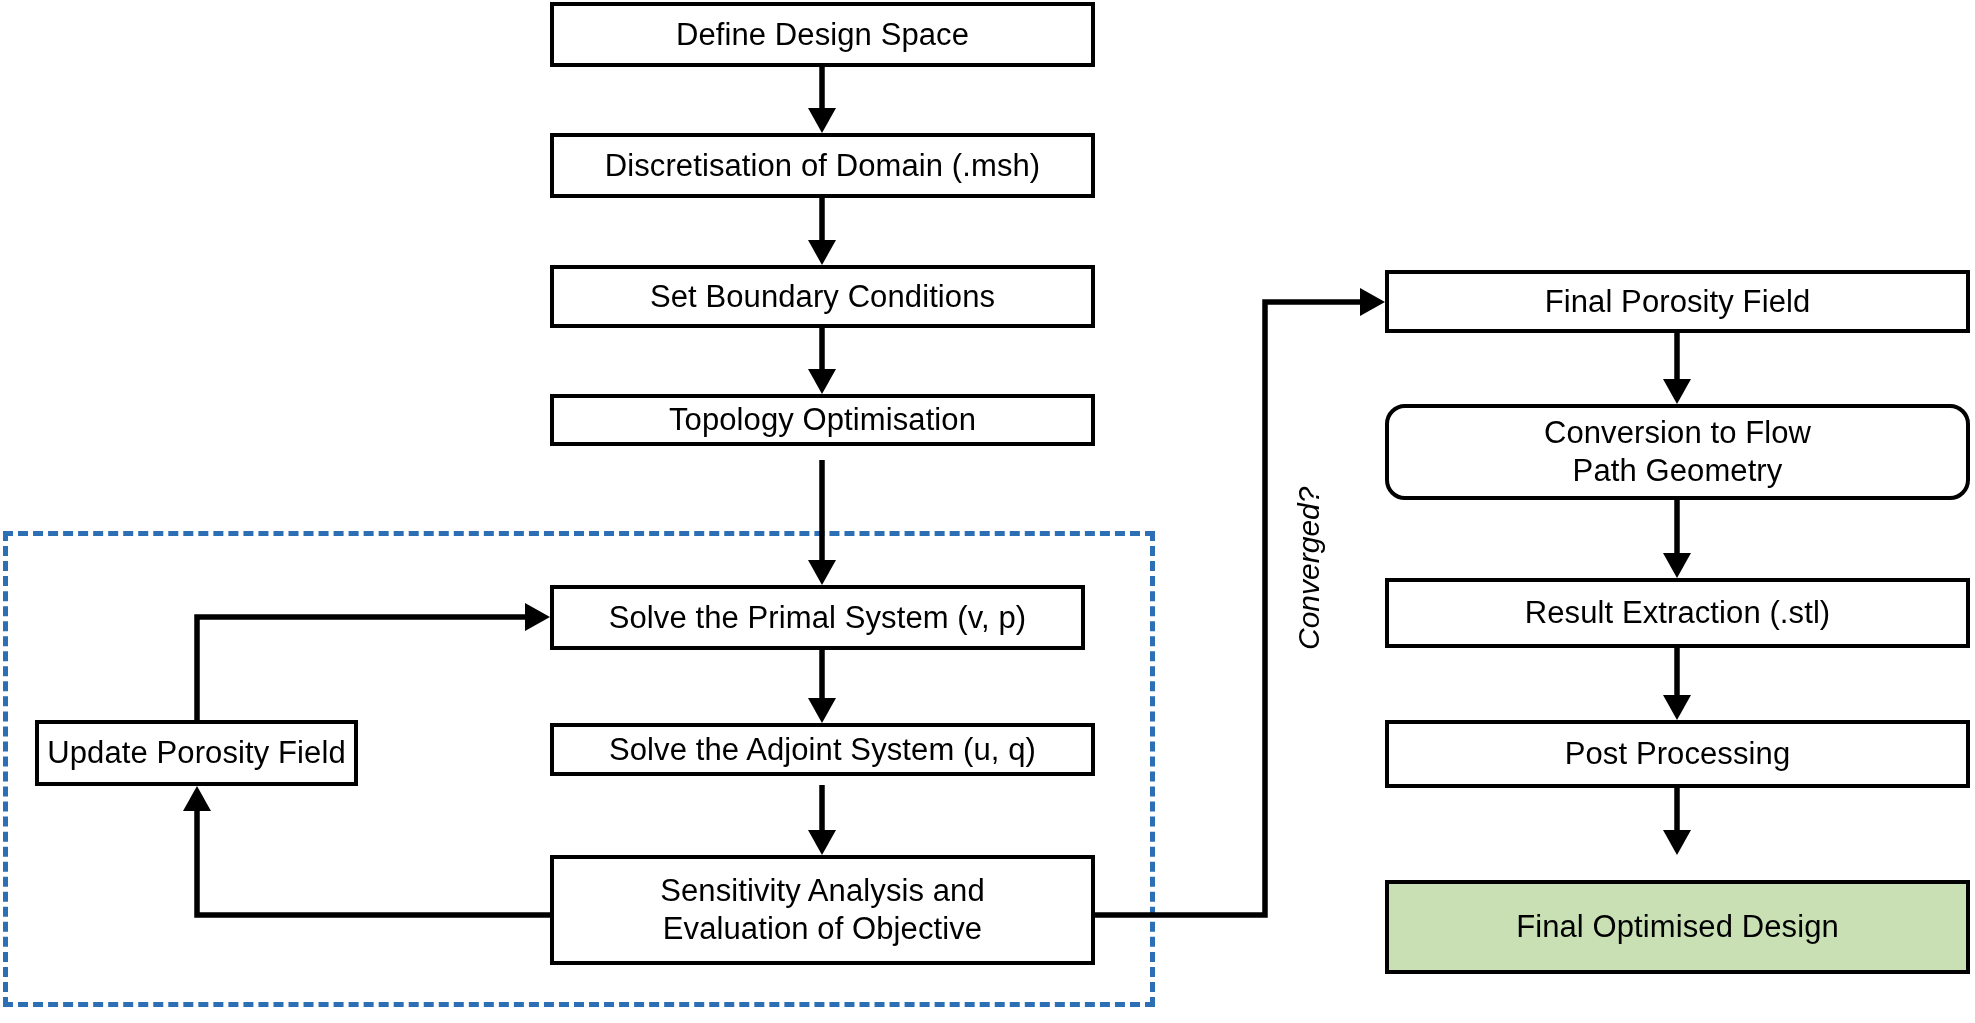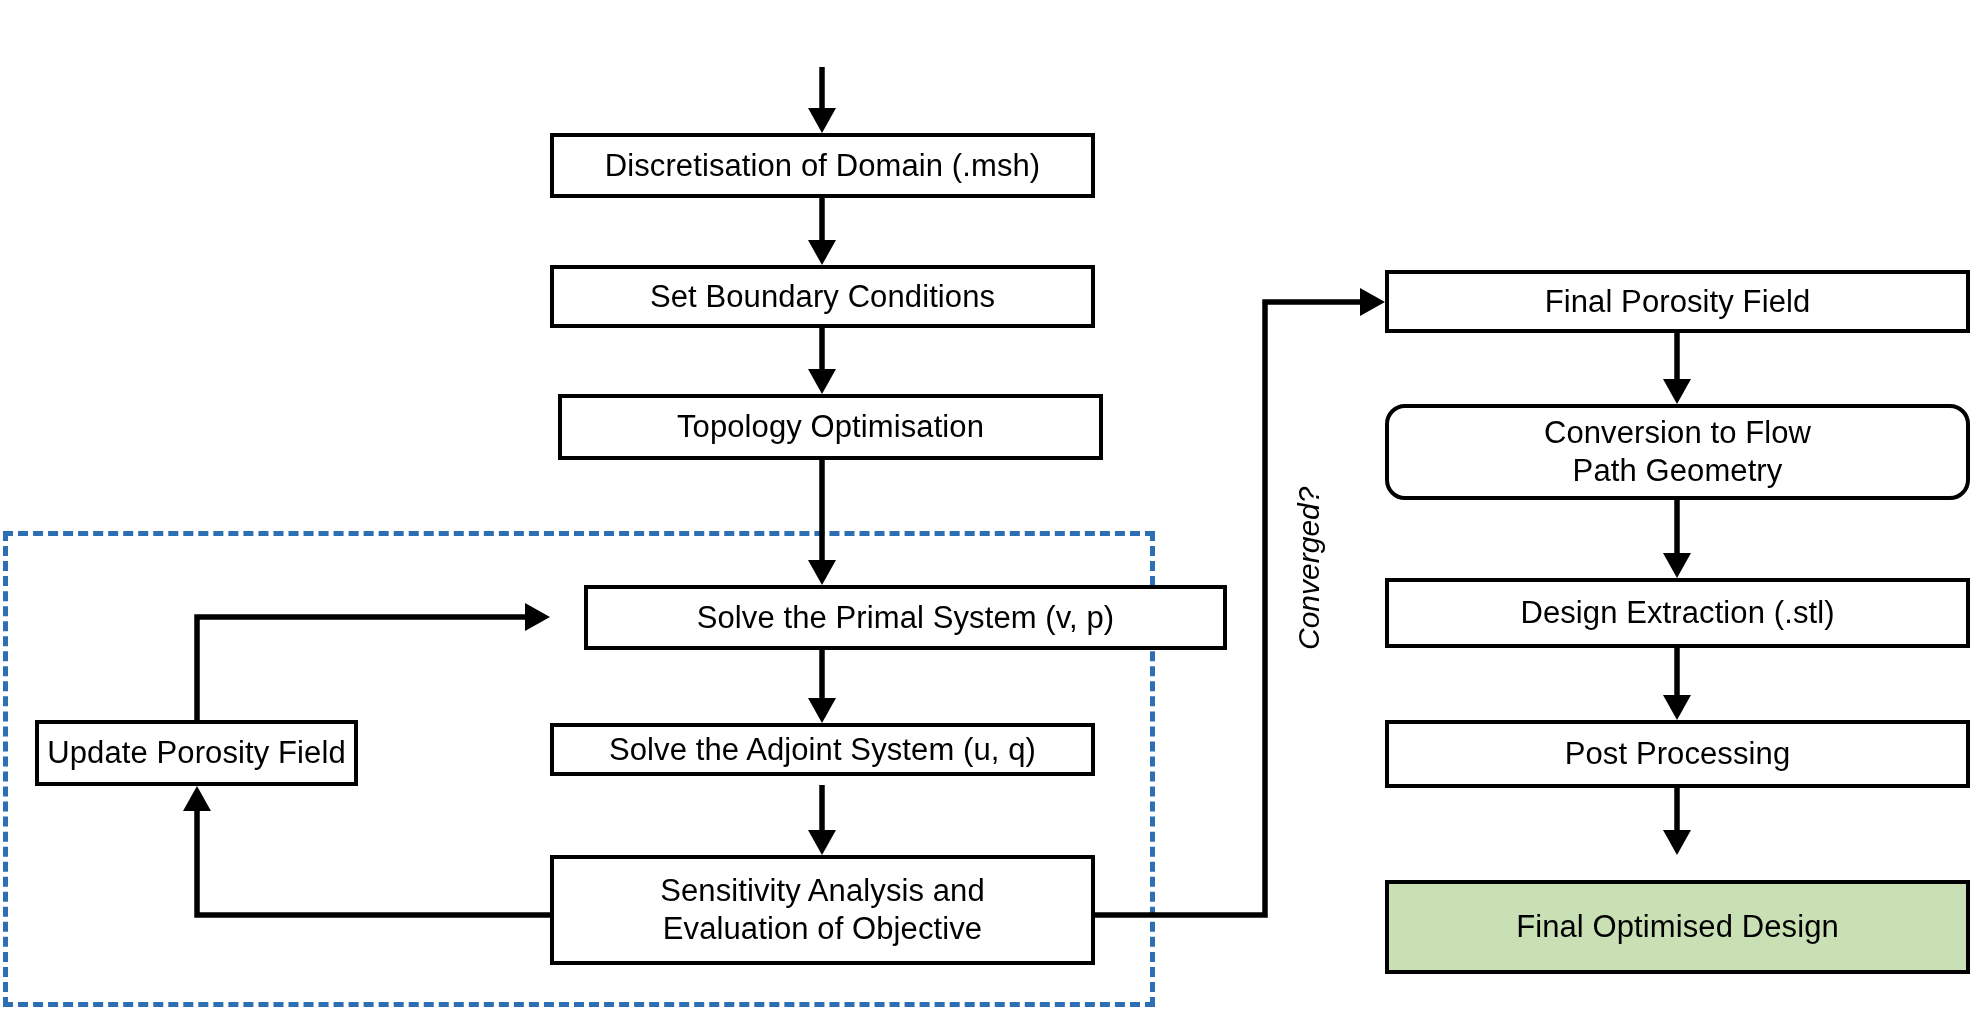--- a/index.html
+++ b/index.html
@@ -115,34 +115,37 @@
 
     <line x1="1677" y1="648" x2="1677" y2="707"></line>
     <polygon class="head" points="1677,720 1663,695 1691,695"></polygon>
 
     <line x1="1677" y1="788" x2="1677" y2="842"></line>
     <polygon class="head" points="1677,855 1663,830 1691,830"></polygon>
   </svg>
 
   <div class="conn-label" style="left:1292px; top:650px; transform: rotate(-90deg);">Converged?</div>
 
+  <div class="node" style="left:550px; top:2px; width:545px; height:65px;">
+    <span class="lbl">Define Design Space</span>
+  </div>
 
   <div class="node" style="left:550px; top:133px; width:545px; height:65px;">
     <span class="lbl">Discretisation of Domain (.msh)</span>
   </div>
 
   <div class="node" style="left:550px; top:265px; width:545px; height:63px;">
     <span class="lbl">Set Boundary Conditions</span>
   </div>
 
-  <div class="node" style="left:550px; top:394px; width:545px; height:66px;margin-left:8px;">
+  <div class="node" style="left:550px; top:394px; width:545px; height:52px;">
     <span class="lbl">Topology Optimisation</span>
   </div>
 
-  <div class="node" style="left:550px; top:585px; width:643px; height:65px;margin-left:34px;">
+  <div class="node" style="left:550px; top:585px; width:535px; height:65px;">
     <span class="lbl">Solve the Primal System (v, p)</span>
   </div>
 
   <div class="node" style="left:550px; top:723px; width:545px; height:53px;">
     <span class="lbl">Solve the Adjoint System (u, q)</span>
   </div>
 
   <div class="node" style="left:550px; top:855px; width:545px; height:110px;">
     <span class="lbl">Sensitivity Analysis and
 Evaluation of Objective</span>
@@ -155,21 +158,21 @@
   <div class="node" style="left:1385px; top:270px; width:585px; height:63px;text-align:center;">
     <span class="lbl">Final Porosity Field</span>
   </div>
 
   <div class="node" style="left:1385px; top:404px; width:585px; height:96px;border-radius:20px;">
     <span class="lbl">Conversion to Flow
 Path Geometry</span>
   </div>
 
   <div class="node" style="left:1385px; top:578px; width:585px; height:70px;">
-    <span class="lbl">Design Extraction (.stl)</span>
+    <span class="lbl">Result Extraction (.stl)</span>
   </div>
 
   <div class="node" style="left:1385px; top:720px; width:585px; height:68px;">
     <span class="lbl">Post Processing</span>
   </div>
 
   <div class="node green" style="left:1385px; top:880px; width:585px; height:94px;">
     <span class="lbl">Final Optimised Design</span>
   </div>
 

